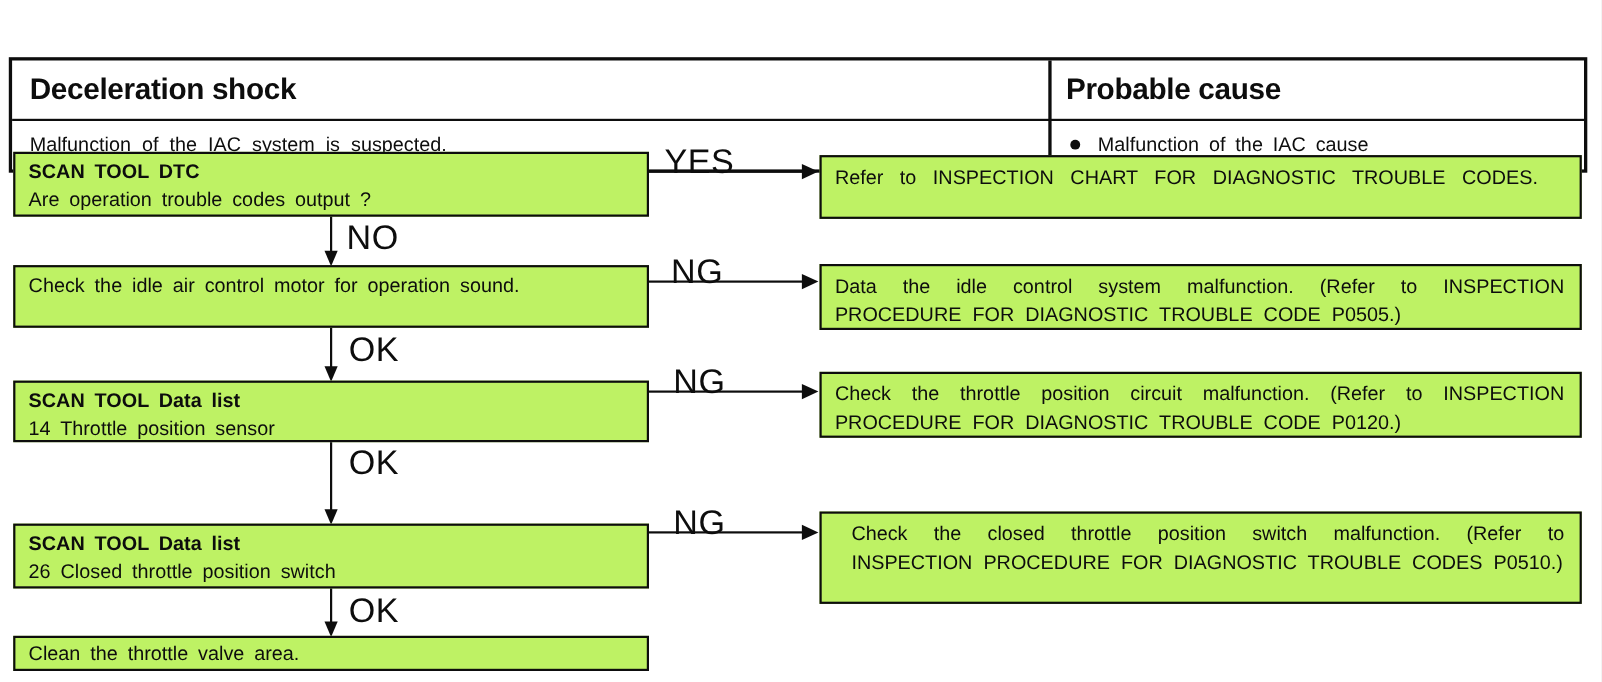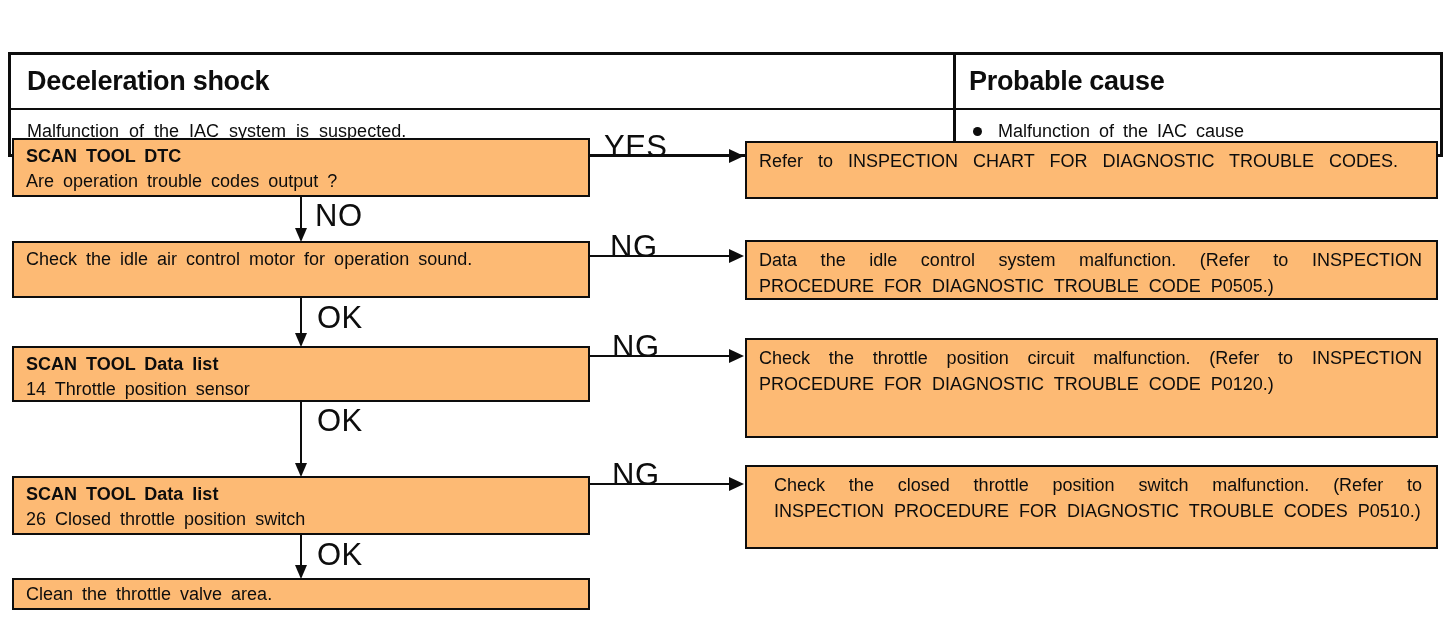--- a/index.html
+++ b/index.html
@@ -10,21 +10,21 @@
   
   .tbl{position:absolute;left:8px;top:8px;width:1429px;height:99px;border:3px solid #0d0d0d;margin-top:44px;}
   .tbl-vdiv{position:absolute;left:942px;top:0;bottom:0;width:3px;background:#0d0d0d;}
   .tbl-hdiv{position:absolute;left:0;right:0;top:53px;height:2px;background:#0d0d0d;}
   .tbl-title{position:absolute;left:16px;top:11px;font-size:27px;font-weight:bold;letter-spacing:-0.3px;white-space:nowrap;}
   .tbl-pch{position:absolute;left:958px;top:11px;font-size:27px;font-weight:bold;letter-spacing:-0.3px;white-space:nowrap;}
   .tbl-symptom{position:absolute;left:16px;top:66px;font-size:18px;word-spacing:5px;white-space:nowrap;}
   .tbl-cause{position:absolute;left:962px;top:66px;font-size:18px;word-spacing:4px;white-space:nowrap;display:flex;align-items:center;}
   .bullet{display:inline-block;width:9px;height:9px;border-radius:50%;background:#0d0d0d;margin-right:16px;flex:0 0 auto;}
   
-  .box{position:absolute;border:2px solid #0d0d0d;background:#fdba74;box-sizing:border-box;
+  .box{position:absolute;border:2px solid #0d0d0d;background:#bef264;box-sizing:border-box;
        font-size:18px;line-height:25px;padding:4px 12px;word-spacing:4px;}
   .box .b{font-weight:bold;}
   .lbox{left:12px;width:578px;}
   .rbox{left:745px;width:693px;text-align:justify;word-spacing:5px;padding:5px 14px 5px 12px;line-height:26px;}
   .rbox.wsp{word-spacing:10px;}
   
   .hl{position:absolute;height:2px;background:#0d0d0d;}
   .vl{position:absolute;width:2px;background:#0d0d0d;left:300px;}
   .ar{position:absolute;width:0;height:0;border-top:7px solid transparent;border-bottom:7px solid transparent;border-left:15px solid #0d0d0d;}
   .ad{position:absolute;width:0;height:0;border-left:6px solid transparent;border-right:6px solid transparent;border-top:14px solid #0d0d0d;left:295px;}
@@ -70,21 +70,21 @@
   <div class="vl" style="top:298px;height:36px;"></div>
   <div class="ad" style="top:333px;"></div>
 
   <div class="box lbox" style="top:346px;height:56px;">
     <div class="b">SCAN TOOL Data list</div>
     <div>14 Throttle position sensor</div>
   </div>
   <div class="lbl" style="left:612px;top:329px;">NG</div>
   <div class="hl" style="left:590px;top:355px;width:142px;"></div>
   <div class="ar" style="left:729px;top:349px;"></div>
-  <div class="box rbox" style="top:338px;height:100px;">Check the throttle position circuit malfunction. (Refer to INSPECTION PROCEDURE FOR DIAGNOSTIC TROUBLE CODE P0120.)</div>
+  <div class="box rbox" style="top:338px;height:60px;">Check the throttle position circuit malfunction. (Refer to INSPECTION PROCEDURE FOR DIAGNOSTIC TROUBLE CODE P0120.)</div>
   <div class="lbl" style="left:317px;top:403px;">OK</div>
   <div class="vl" style="top:402px;height:62px;"></div>
   <div class="ad" style="top:463px;"></div>
 
   <div class="box lbox" style="top:476px;height:59px;">
     <div class="b">SCAN TOOL Data list</div>
     <div>26 Closed throttle position switch</div>
   </div>
   <div class="lbl" style="left:612px;top:457px;">NG</div>
   <div class="hl" style="left:590px;top:483px;width:142px;"></div>

